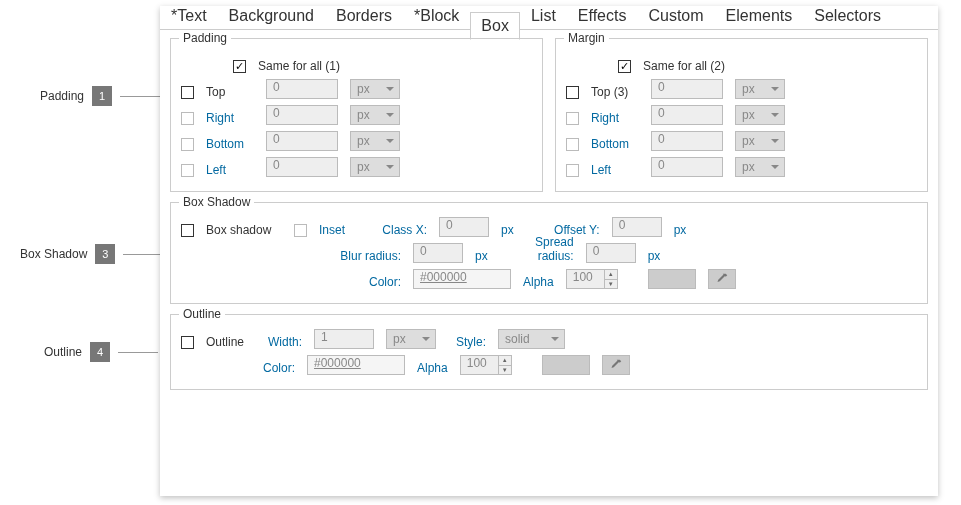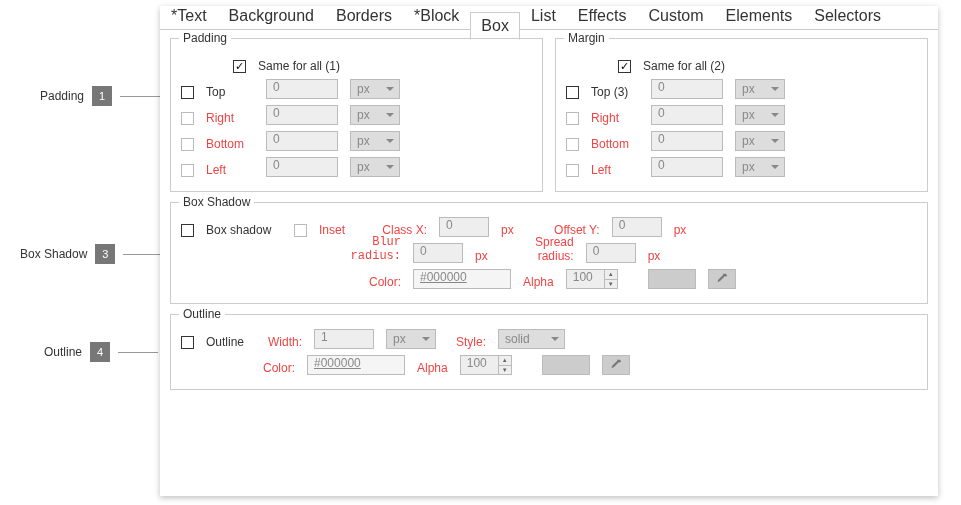--- a/index.html
+++ b/index.html
@@ -87,21 +87,21 @@
     flex-shrink: 0;
   }
   .chk.disabled { border-color: #bbb; }
   .chk.checked::after {
     content: "✓";
     font-size: 11px;
     line-height: 1;
     color: #000;
   }
   .lbl { display:inline-block; }
-  .lbl.dim { color: #ef4444; }
+  .lbl.dim { color: #0369a1; }
   .side-lbl { width: 48px; }
   .input {
     border: 1px solid #bbb;
     background: #eee;
     color: #888;
     height: 20px;
     padding: 0 6px;
     font-size: 12px;
   }
   .input.w60 { width: 60px; }
@@ -335,21 +335,21 @@
         <span class="lbl dim lbl-right" style="width:62px;">Class X:</span>
         <span class="input w50">0</span>
         <span class="lbl dim">px</span>
         <span class="lbl dim lbl-right" style="width:74px;">Offset Y:</span>
         <span class="input w50">0</span>
         <span class="lbl dim">px</span>
       </div>
 
       <div class="ctrl-row">
         <span style="width:146px;"></span>
-        <span class="lbl dim lbl-right" style="width:62px;font-family:Liberation Mono, monospace;">Blur radius:</span>
+        <span class="lbl dim lbl-right" style="width:62px;">Blur radius:</span>
         <span class="input w50">0</span>
         <span class="lbl dim">px</span>
         <span class="lbl dim lbl-right" style="width:74px;">Spread radius:</span>
         <span class="input w50">0</span>
         <span class="lbl dim">px</span>
       </div>
 
       <div class="ctrl-row">
         <span style="width:146px;"></span>
         <span class="lbl dim lbl-right" style="width:62px;">Color:</span>

